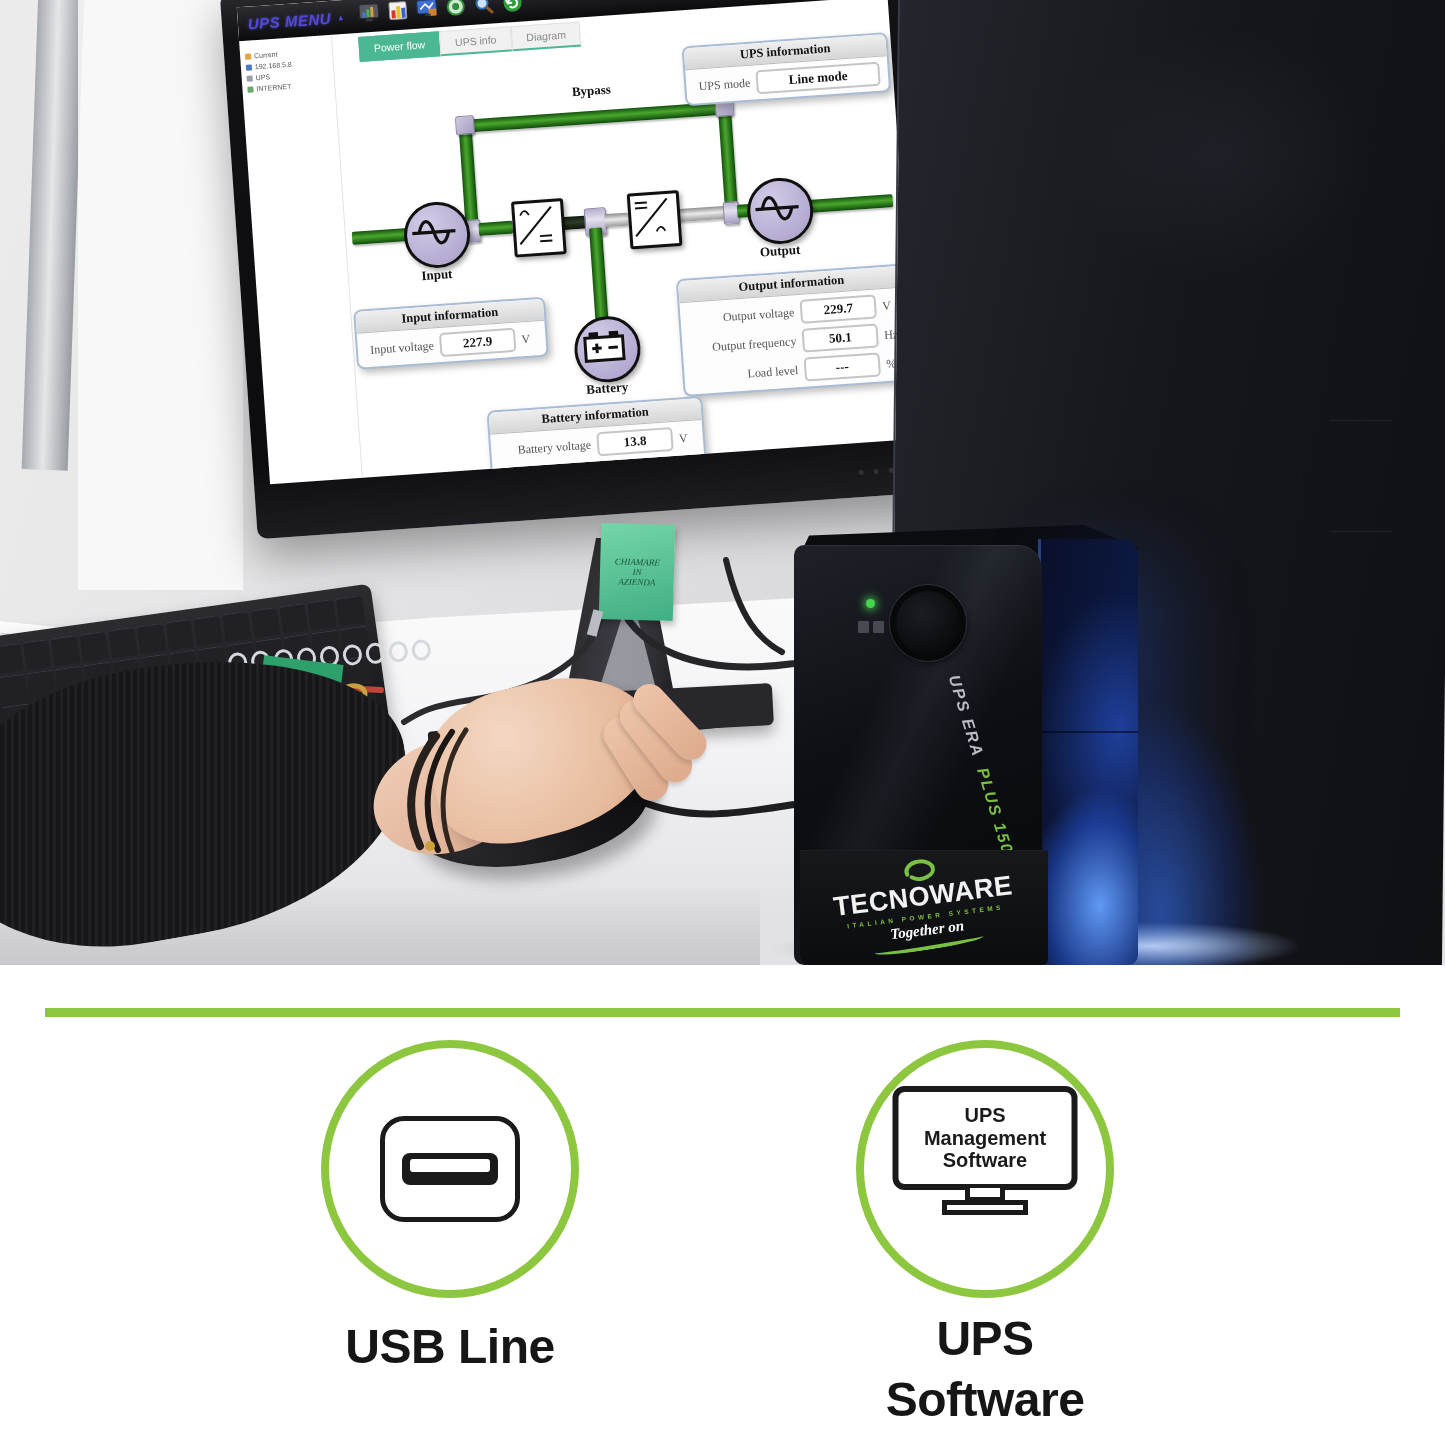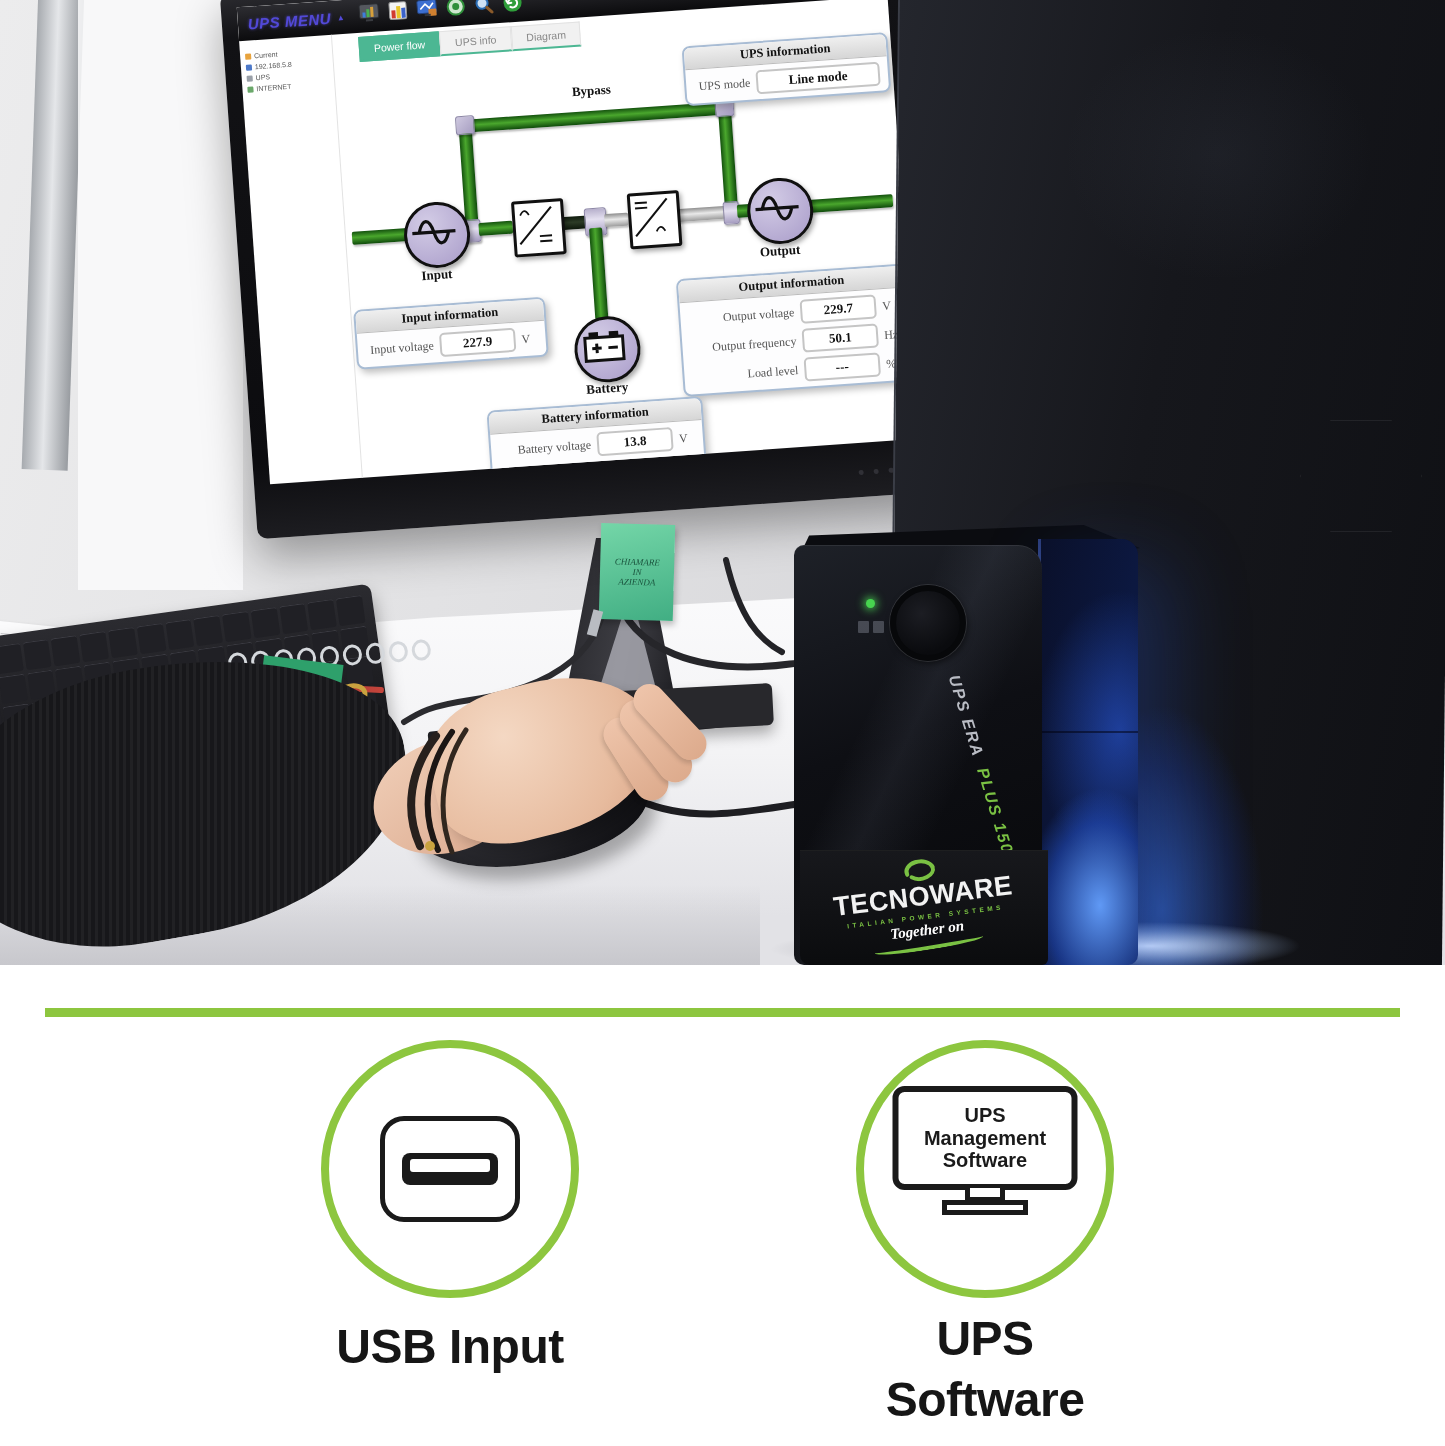--- a/index.html
+++ b/index.html
@@ -553,17 +553,17 @@
   </div>
 
   <div class="feat-circle" style="left:856px;top:1040px">
     <div class="sw-mon">UPS
 Management
 Software</div>
     <div class="sw-neck"></div>
     <div class="sw-base"></div>
   </div>
 
-  <div class="feat-label" style="left:280px;top:1316px">USB Input</div>
+  <div class="feat-label" style="left:280px;top:1316px">USB Line</div>
   <div class="feat-label" style="left:815px;top:1308px">UPS
 Software</div>
 
 </div>
 
 </body></html>

